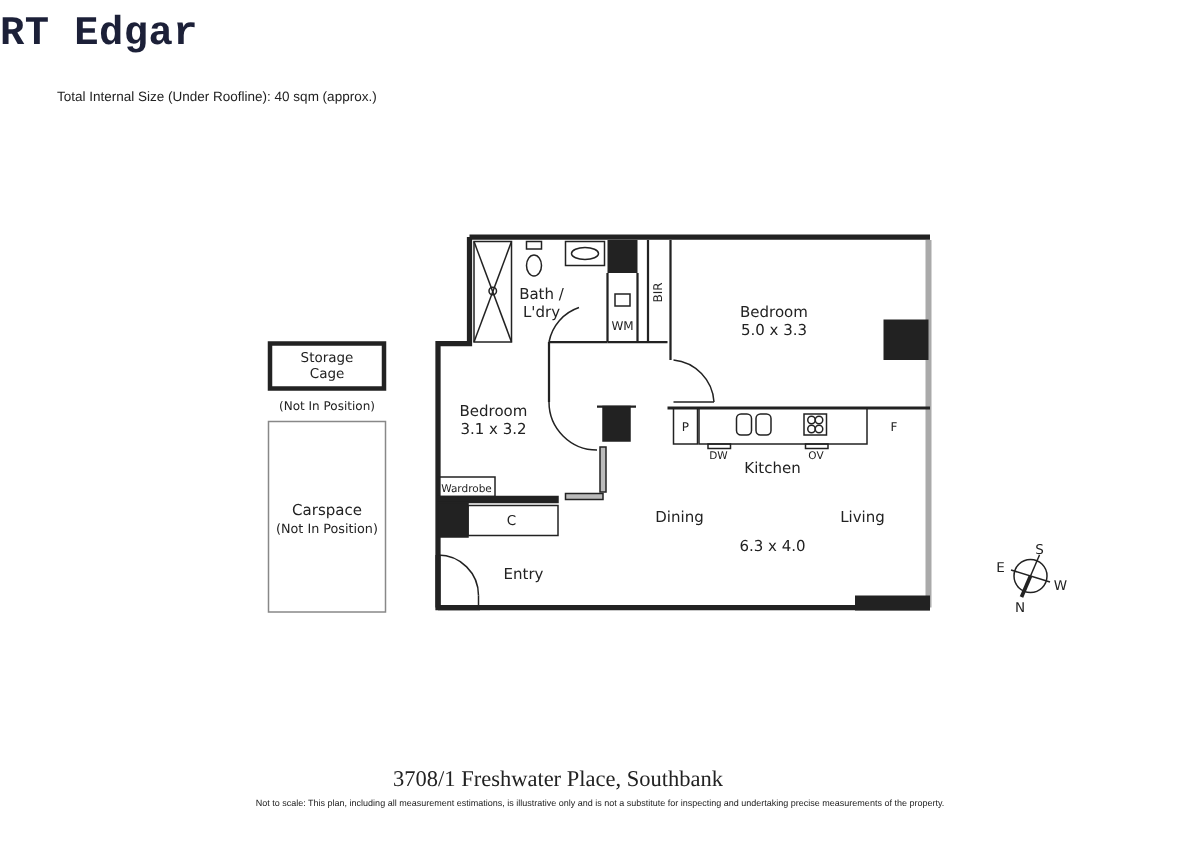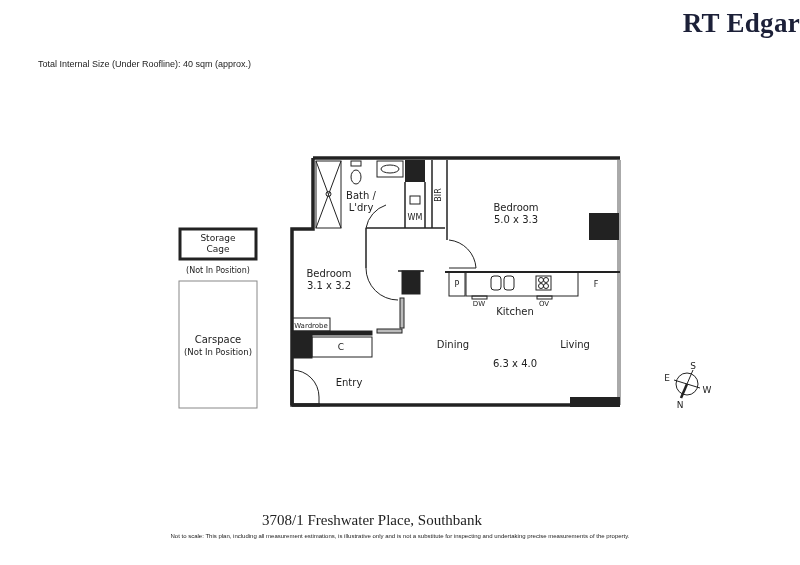--- a/index.html
+++ b/index.html
@@ -1,17 +1,17 @@
 <!DOCTYPE html>
 <html><head>
 <meta charset="utf-8">
 <style>
   html,body{margin:0;padding:0;background:#fff;}
   body{width:800px;height:565px;position:relative;overflow:hidden;font-family:"Liberation Sans",sans-serif;}
-  .brand{position:absolute;top:8px;left:0;width:800px;text-align:right;font-family:Liberation Serif, serif;font-weight:bold;font-size:27px;color:#1c2038;letter-spacing:0.3px;}
+  .brand{position:absolute;top:8px;left:0;width:800px;text-align:left;font-family:Liberation Mono, monospace;font-weight:bold;font-size:27px;color:#1c2038;letter-spacing:0.3px;}
   .size{position:absolute;top:59px;left:38px;font-size:9px;color:#222;}
   .addr{position:absolute;top:512px;left:0;width:744px;text-align:center;font-family:"Liberation Serif",serif;font-size:15px;color:#222;}
   .disc{position:absolute;top:533px;left:0;width:800px;text-align:center;font-size:6px;color:#222;}
   svg{position:absolute;top:0;left:0;}
   svg text{font-family:"DejaVu Sans",sans-serif;fill:#222;}
 </style>
 </head>
 <body>
 
 <div class="brand">RT Edgar</div>

